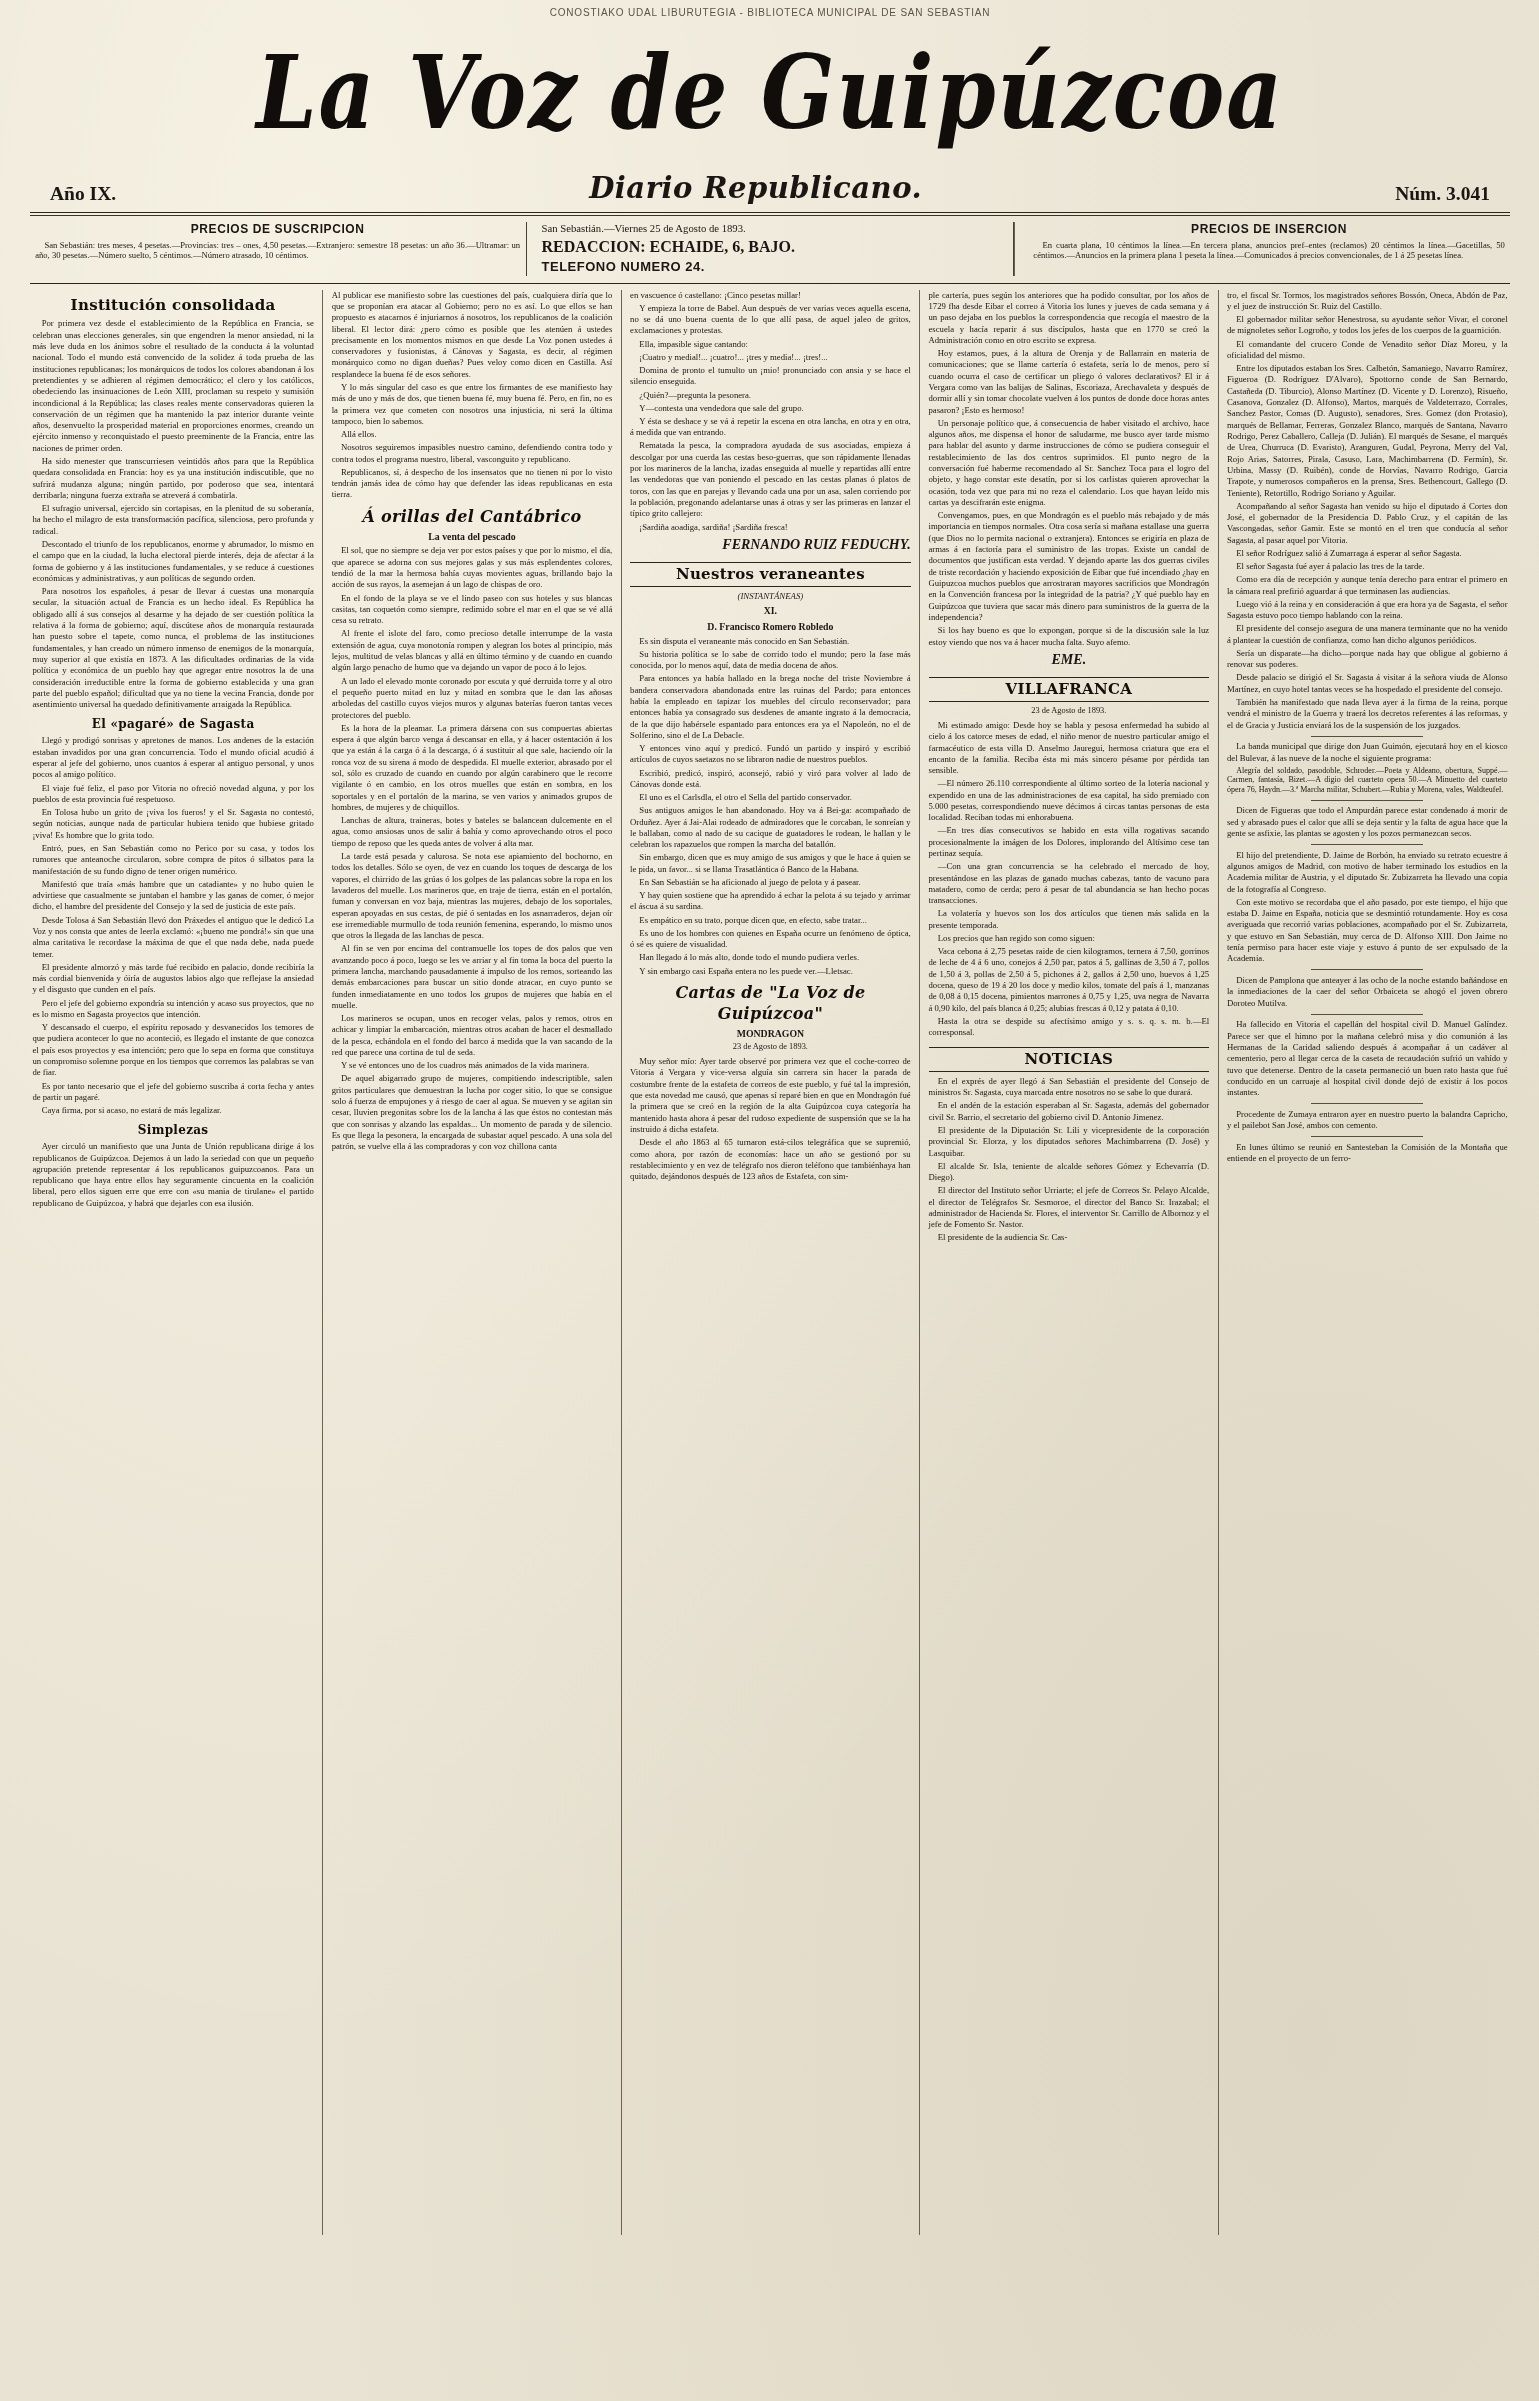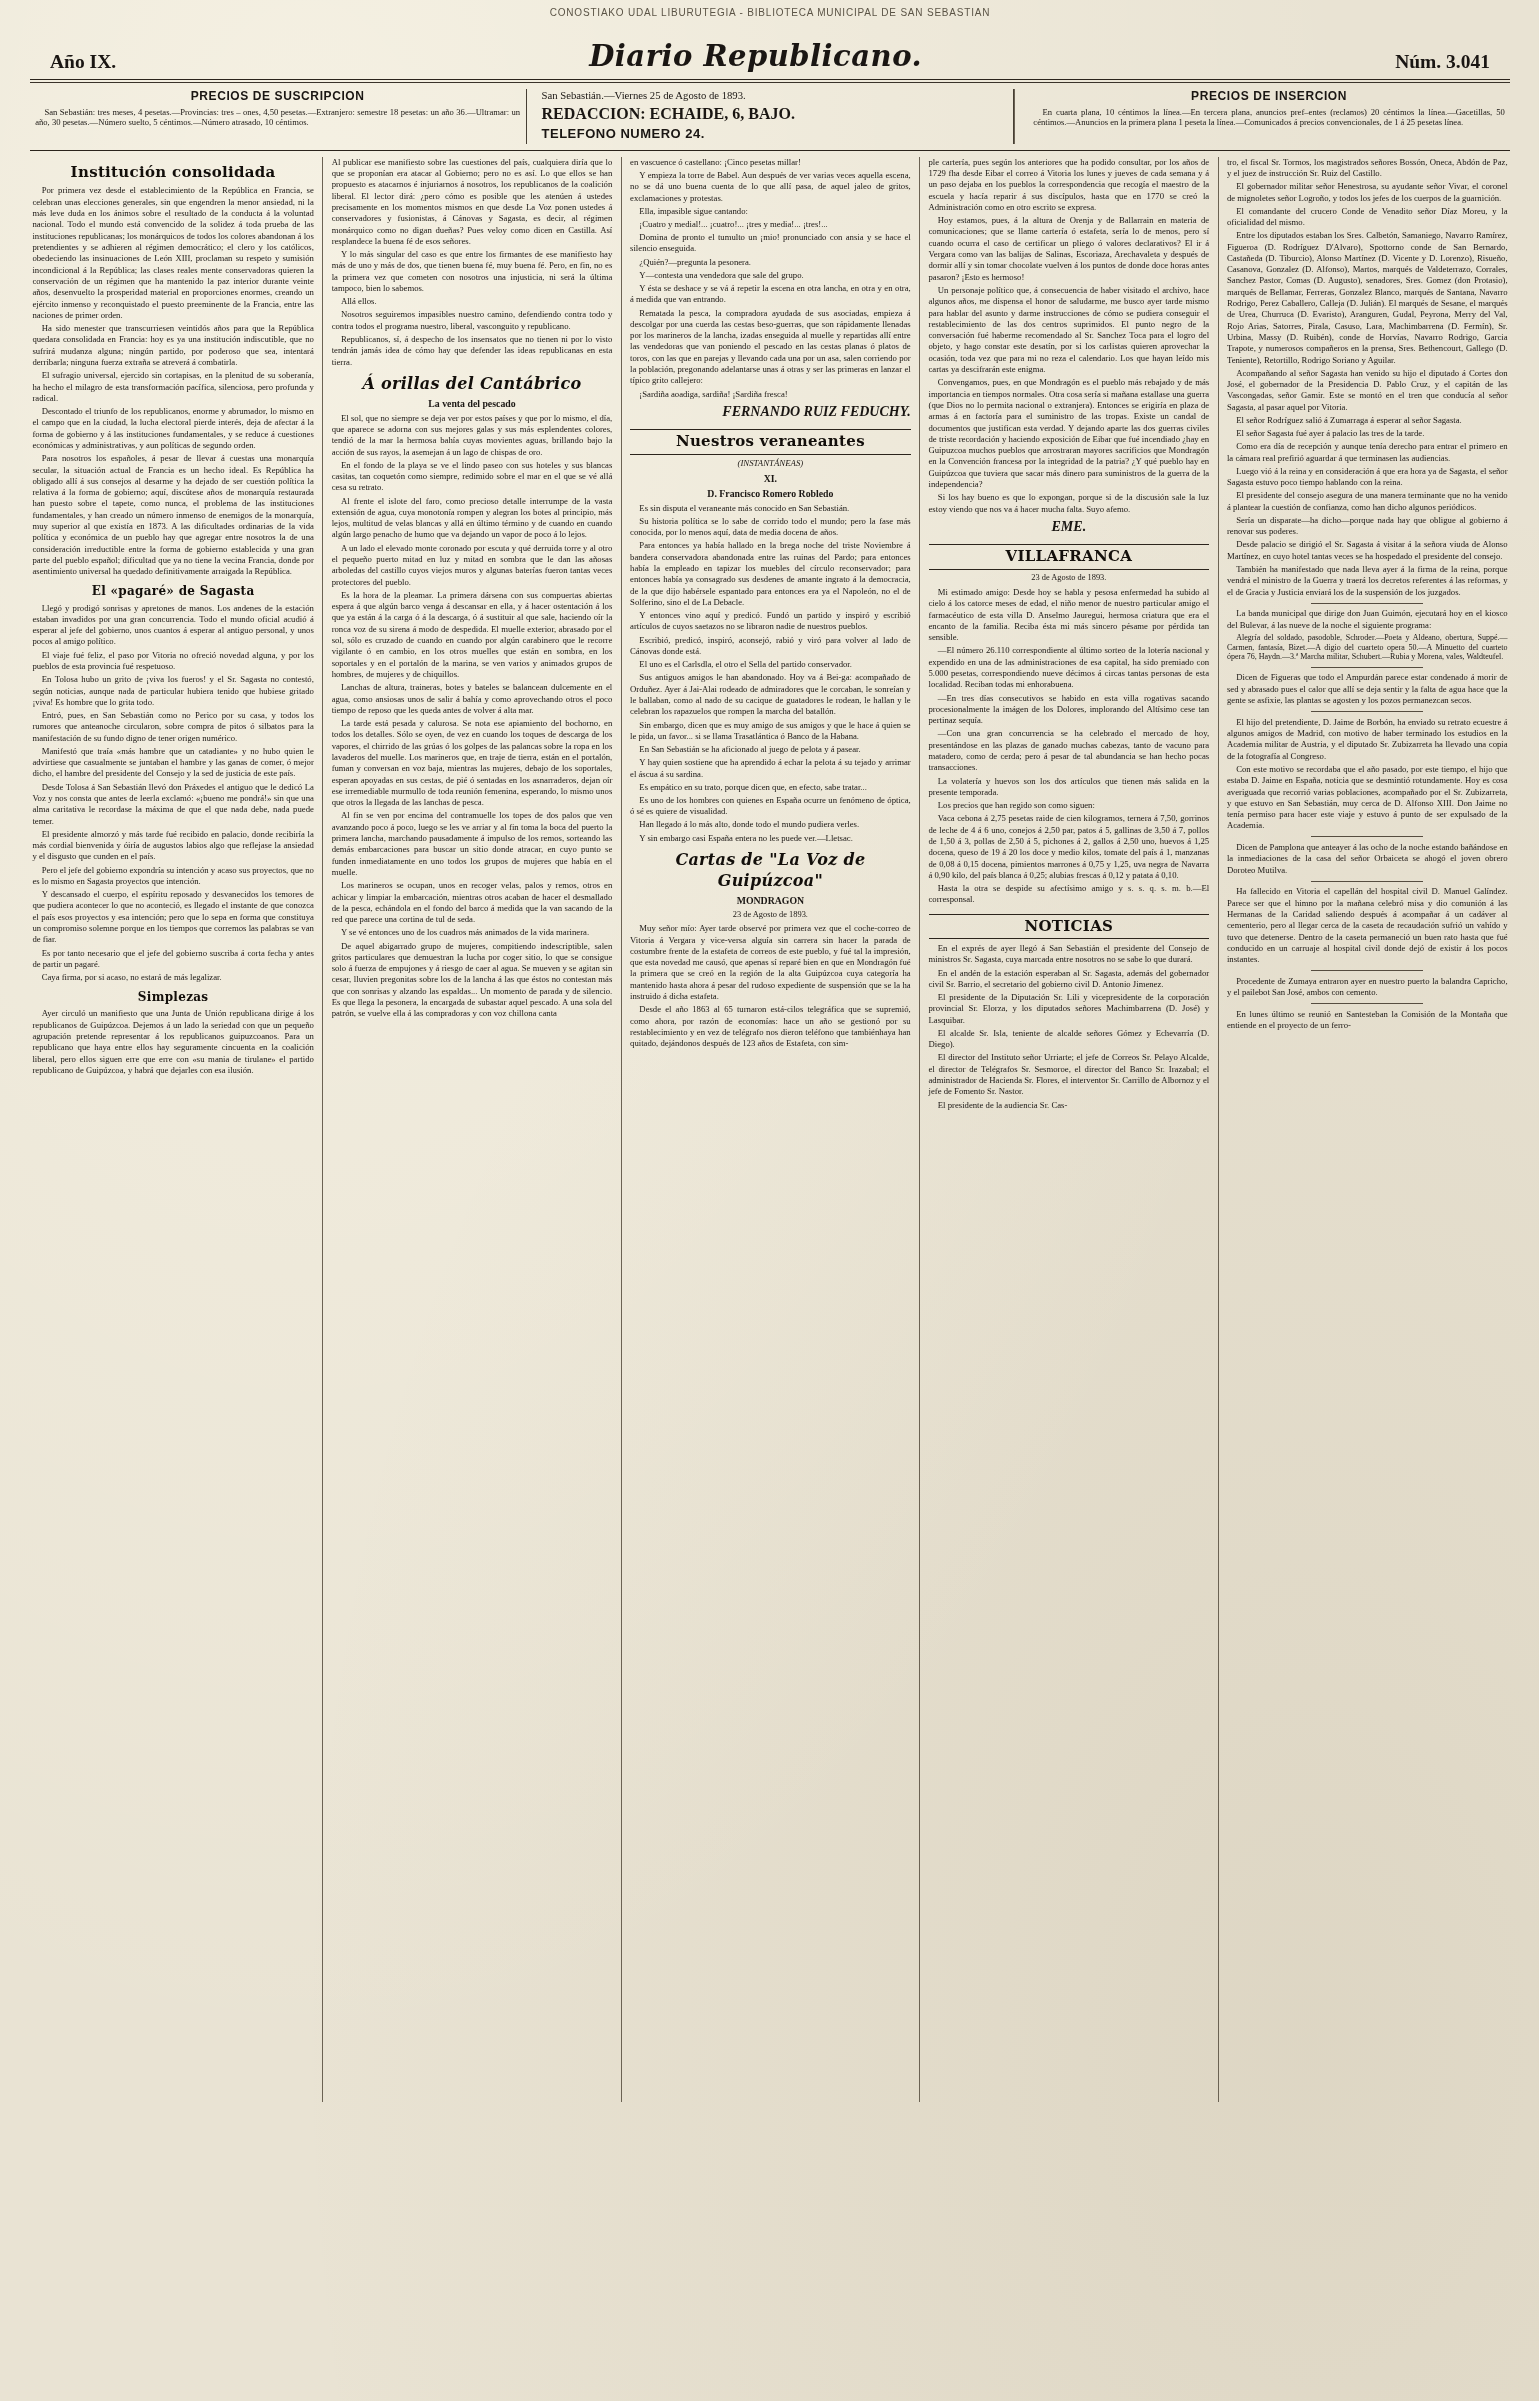--- a/index.html
+++ b/index.html
@@ -142,20 +142,23 @@
   }
   .tiny{font-size:8px;line-height:1.22;}
 </style>
 </head>
 <body>
 
 <div class="page">
 
   <div class="topline">CONOSTIAKO UDAL LIBURUTEGIA - BIBLIOTECA MUNICIPAL DE SAN SEBASTIAN</div>
 
+  <div class="masthead">
+    <div class="title">La Voz de Guipúzcoa</div>
+  </div>
 
   <div class="yearbar">
     <div class="yr">Año IX.</div>
     <div class="center">Diario Republicano.</div>
     <div class="num">Núm. 3.041</div>
   </div>
   <hr class="rule">
   <hr class="rule thin">
 
   <div class="inforow">
@@ -300,21 +303,21 @@
       <p>También ha manifestado que nada lleva ayer á la firma de la reina, porque vendrá el ministro de la Guerra y traerá los decretos referentes á las reformas, y el de Gracia y Justicia enviará los de la suspensión de los juzgados.</p>
       <hr class="divider">
       <p>La banda municipal que dirige don Juan Guimón, ejecutará hoy en el kiosco del Bulevar, á las nueve de la noche el siguiente programa:</p>
       <p class="tiny">Alegría del soldado, pasodoble, Schroder.—Poeta y Aldeano, obertura, Suppé.—Carmen, fantasía, Bizet.—A digio del cuarteto opera 50.—A Minuetto del cuarteto ópera 76, Haydn.—3.ª Marcha militar, Schubert.—Rubia y Morena, vales, Waldteufel.</p>
       <hr class="divider">
       <p>Dicen de Figueras que todo el Ampurdán parece estar condenado á morir de sed y abrasado pues el calor que allí se deja sentir y la falta de agua hace que la gente se asfixie, las plantas se agosten y los pozos permanezcan secos.</p>
       <hr class="divider">
       <p>El hijo del pretendiente, D. Jaime de Borbón, ha enviado su retrato ecuestre á algunos amigos de Madrid, con motivo de haber terminado los estudios en la Academia militar de Austria, y el diputado Sr. Zubizarreta ha llevado una copia de la fotografía al Congreso.</p>
       <p>Con este motivo se recordaba que el año pasado, por este tiempo, el hijo que estaba D. Jaime en España, noticia que se desmintió rotundamente. Hoy es cosa averiguada que recorrió varias poblaciones, acompañado por el Sr. Zubizarreta, y que estuvo en San Sebastián, muy cerca de D. Alfonso XIII. Don Jaime no tenía permiso para hacer este viaje y estuvo á punto de ser expulsado de la Academia.</p>
       <hr class="divider">
-      <p>Dicen de Pamplona que anteayer á las ocho de la noche estando bañándose en la inmediaciones de la casa del señor Orbaiceta se ahogó el joven obrero Doroteo Mutilva.</p>
+      <p>Dicen de Pamplona que anteayer á las ocho de la noche estando bañándose en la inmediaciones de la caer del señor Orbaiceta se ahogó el joven obrero Doroteo Mutilva.</p>
       <hr class="divider">
       <p>Ha fallecido en Vitoria el capellán del hospital civil D. Manuel Galíndez. Parece ser que el himno por la mañana celebró misa y dio comunión á las Hermanas de la Caridad saliendo después á acompañar á un cadáver al cementerio, pero al llegar cerca de la caseta de recaudación sufrió un vahído y tuvo que detenerse. Dentro de la caseta permaneció un buen rato hasta que fué conducido en un carruaje al hospital civil donde dejó de existir á los pocos instantes.</p>
       <hr class="divider">
       <p>Procedente de Zumaya entraron ayer en nuestro puerto la balandra Capricho, y el pailebot San José, ambos con cemento.</p>
       <hr class="divider">
       <p>En lunes último se reunió en Santesteban la Comisión de la Montaña que entiende en el proyecto de un ferro-</p>
     </div>
 
   </div>
 </div>

